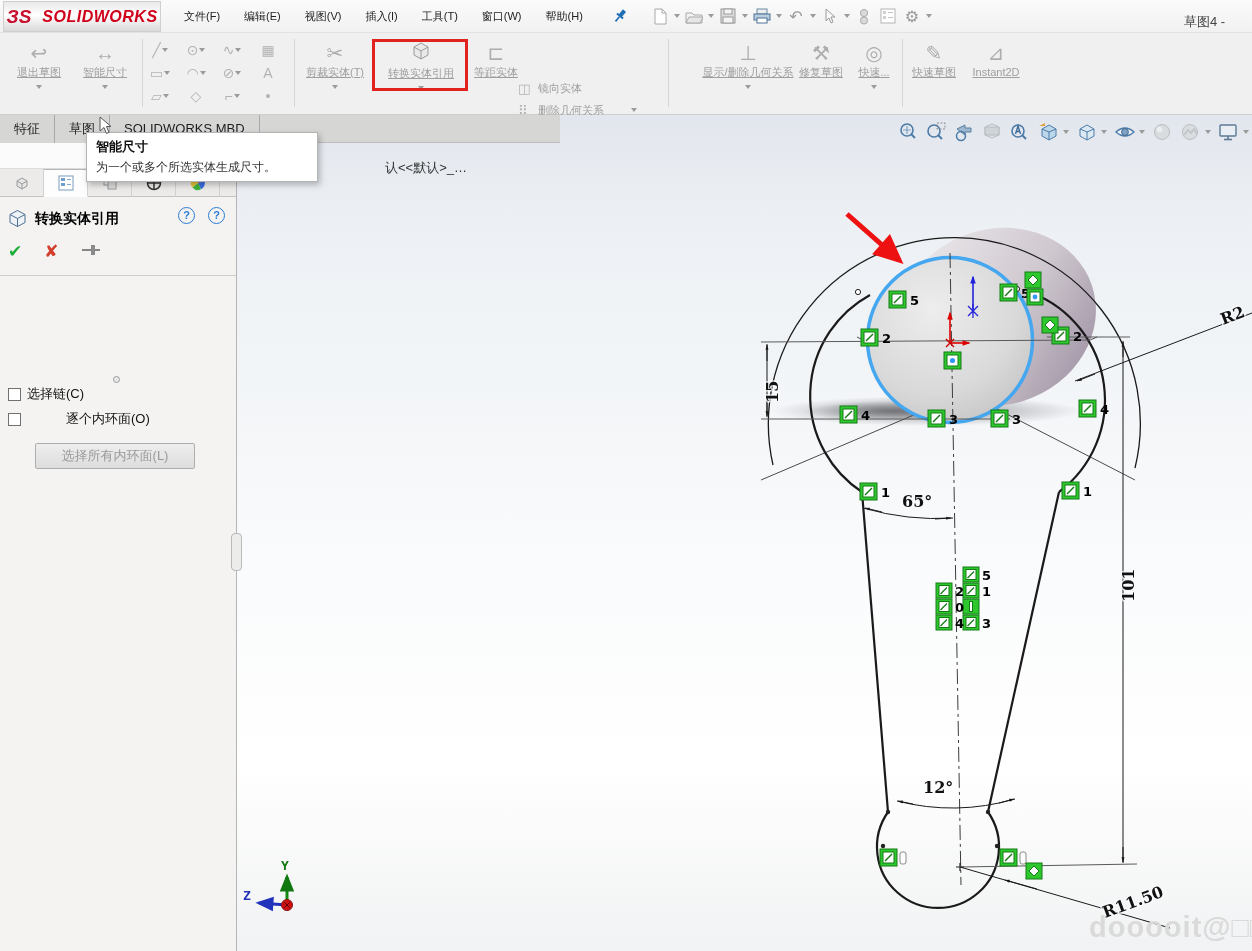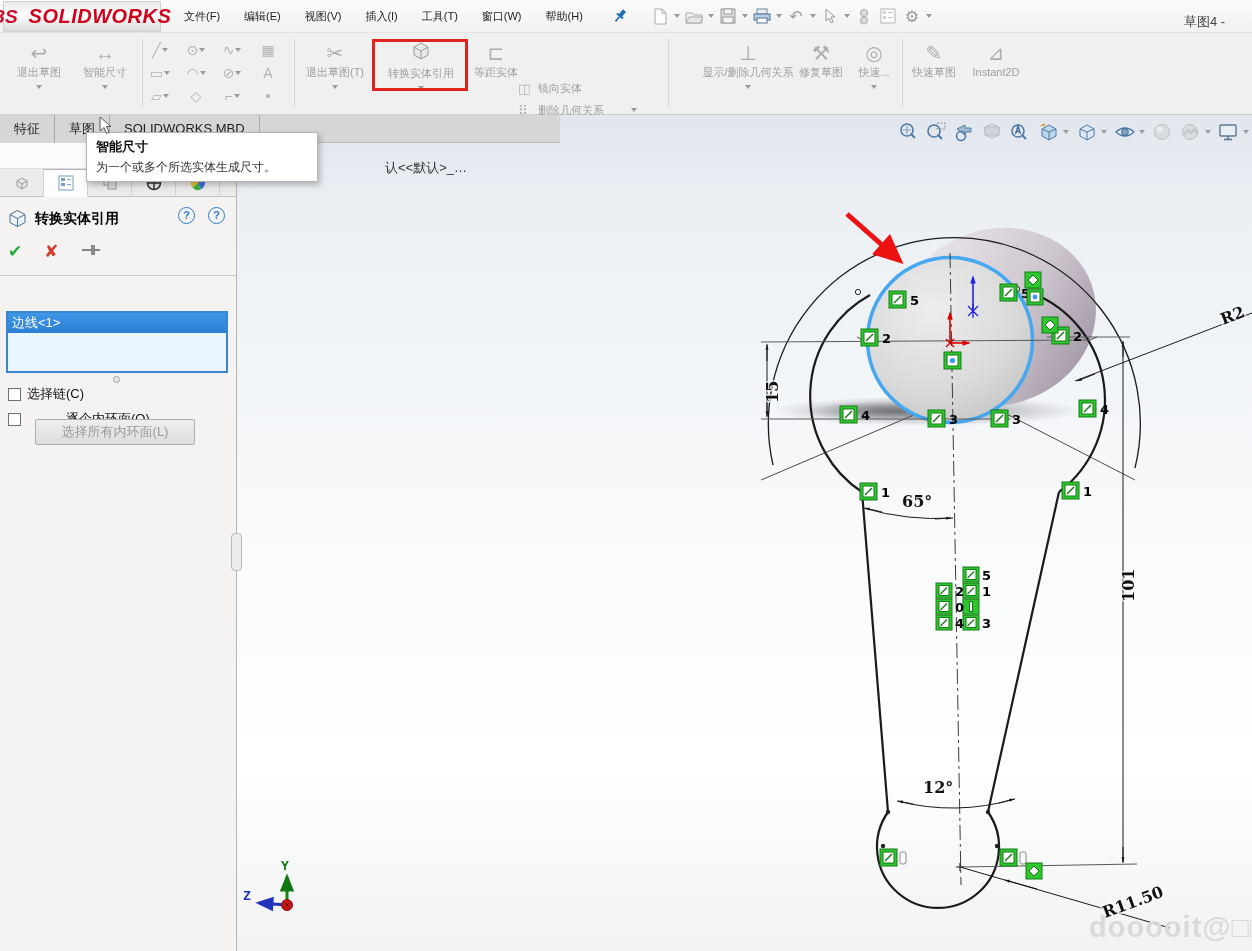--- a/index.html
+++ b/index.html
@@ -7,38 +7,38 @@
     font-family:"Liberation Sans","DejaVu Sans",sans-serif; background:#fff; }
   .app { position:relative; width:1252px; height:951px; }
 
   
   .menubar { position:absolute; left:0; top:0; width:1252px; height:33px;
     background:linear-gradient(#fbfbfb,#f1f1f1); border-bottom:1px solid #e3e3e3; }
   .logo { position:absolute; left:3px; top:1px; width:158px; height:31px;
     background:linear-gradient(#e9e9e9,#ffffff 45%,#d9d9d9); border:1px solid #cfcfcf;
     display:flex; align-items:center; justify-content:center; gap:11px; }
   .logo .ds { color:#c8102e; font-weight:bold; font-style:italic; font-size:19px; }
-  .logo .sw { color:#d0021b; font-weight:bold; font-style:italic; font-size:20px; letter-spacing:.5px; }
+  .logo .sw { color:#d0021b; font-weight:bold; font-style:italic; font-size:16px; letter-spacing:.5px; }
   .menus { position:absolute; left:172px; top:0; height:33px; display:flex; align-items:center; }
   .menu-item { padding:0 12px; font-size:11px; color:#222; height:33px; line-height:33px; cursor:default; }
   .pin { position:absolute; left:612px; top:7px; }
   .qat { position:absolute; left:650px; top:5px; display:flex; align-items:center; gap:4px; }
   .qat .ic { width:20px; height:22px; display:flex; align-items:center; justify-content:center; }
   .qat .glyph { font-size:16px; color:#9a9a9a; }
   .caret { width:0; height:0; border-left:3.5px solid transparent; border-right:3.5px solid transparent;
     border-top:4px solid #9b9b9b; display:inline-block; }
   .doctitle { position:absolute; right:0; top:5px; width:68px; height:33px; line-height:33px;
     font-size:13px; color:#444; overflow:hidden; white-space:nowrap; }
 
   
   .ribbon { position:absolute; left:0; top:33px; width:1252px; height:82px;
     background:#f0f0f0; border-bottom:1px solid #cfcfcf; }
   .rb { position:absolute; text-align:center; color:#9f9f9f; font-size:11px; }
   .rb .ric { font-size:20px; color:#adadad; line-height:24px; display:block; }
-  .rb .rlabel { display:block; line-height:14px; }
+  .rb .rlabel { display:block; line-height:14px;text-decoration:underline; }
   .rb .caret { margin-top:4px; }
   .rdiv { position:absolute; top:6px; width:1px; height:68px; background:#d6d6d6; }
   .egrid { position:absolute; left:148px; top:6px; width:142px; }
   .ecell { position:absolute; width:24px; height:22px; color:#b3b3b3; font-size:14px;
     display:flex; align-items:center; justify-content:center; gap:1px; }
   .rowbtn { position:absolute; left:518px; width:148px; height:22px; display:flex; align-items:center;
     font-size:11px; color:#9f9f9f; gap:5px; }
   .rowbtn .ric2 { font-size:13px; color:#b3b3b3; width:15px; }
   .redbox { position:absolute; left:372px; top:6px; width:96px; height:52px;
     border:3px solid #e0241d; z-index:6; pointer-events:none; }
@@ -82,21 +82,21 @@
     border-top:2px solid #666; border-right:2px solid #666; transform:rotate(-45deg); }
   .selbox { position:absolute; left:6px; top:168px; width:222px; height:62px;
     border:2px solid #3a87cf; background:#eaf6fd; }
   .selrow { height:20px; line-height:20px; padding-left:4px; font-size:13px; color:#fff;
     background:linear-gradient(#3d96e8,#2e7fd4); }
   .sizedot { position:absolute; left:113px; top:233px; width:7px; height:7px; border-radius:50%;
     background:#e8e8e8; border:1px solid #9a9a9a; }
   .chkrow { position:absolute; left:8px; display:flex; align-items:center; gap:6px;
     font-size:13px; color:#111; }
   .chk { width:13px; height:13px; background:#fff; border:1px solid #707070; }
-  .disbtn { position:absolute; left:35px; top:276px; width:160px; height:26px;
+  .disbtn { position:absolute; left:35px; top:300px; width:160px; height:26px;
     background:linear-gradient(#eeeeee,#dddddd); border:1px solid #aeaeae; border-radius:2px;
     font-size:13px; color:#9a9a9a; text-align:center; line-height:24px; }
   .splitter { position:absolute; left:231px; top:533px; width:11px; height:38px; z-index:4;
     background:#ececea; border:1px solid #b9b9b9; border-radius:4px; }
 
   
   .viewport { position:absolute; left:237px; top:115px; width:1015px; height:836px;
     background:linear-gradient(180deg,#e2e6ed 0%,#ecf0f4 12%,#fafbfc 55%,#ffffff 78%,#f1f2f3 100%); }
   .headsup { position:absolute; left:660px; top:6px; display:flex; align-items:center; gap:6px; }
   .hic { display:flex; align-items:center; gap:2px; }
@@ -250,21 +250,21 @@
           <span class="caret"></span>
         </span>
       <span class="ecell" style="left:108px;top:46px;">
           <span>•</span>
         </span>
     </div>
     <div class="rdiv" style="left:294px;"></div>
 
     <div class="rb" style="left:300px;top:8px;width:70px;">
       <span class="ric">✂</span>
-      <span class="rlabel">退出草图(T)</span><span class="caret"></span>
+      <span class="rlabel">剪裁实体(T)</span><span class="caret"></span>
     </div>
     <div class="rb" style="left:374px;top:8px;width:94px;">
       <span class="ric">
         <svg width="20" height="20">
             <path d="M10,2 L17,6 L17,14 L10,18 L3,14 L3,6 z" fill="#e9e9e9" stroke="#9a9a9a"></path>
             <path d="M3,6 L10,10 L17,6 M10,10 L10,18" fill="none" stroke="#9a9a9a"></path>
           </svg>
       </span>
       <span class="rlabel">转换实体引用</span><span class="caret"></span>
     </div>
@@ -736,23 +736,20 @@
         <svg width="20" height="14">
             <line x1="1" y1="7" x2="10" y2="7" stroke="#6a6a6a" stroke-width="1.6"></line>
             <rect x="10" y="2" width="4" height="10" fill="#8a8a8a"></rect>
             <line x1="14" y1="7" x2="19" y2="7" stroke="#6a6a6a" stroke-width="1.6"></line>
           </svg>
       </span>
     </div>
     <div class="pmdivider"></div>
 
 
-    <div class="selbox">
-      <div class="selrow">边线&lt;1&gt;</div>
-    </div>
     <div class="sizedot"></div>
 
     <div class="chkrow" style="top:242px;">
       <span class="chk"></span>
       <span>选择链(C)</span>
     </div>
     <div class="chkrow" style="top:267px;gap:45px;">
       <span class="chk"></span>
       <span>逐个内环面(O)</span>
     </div>

